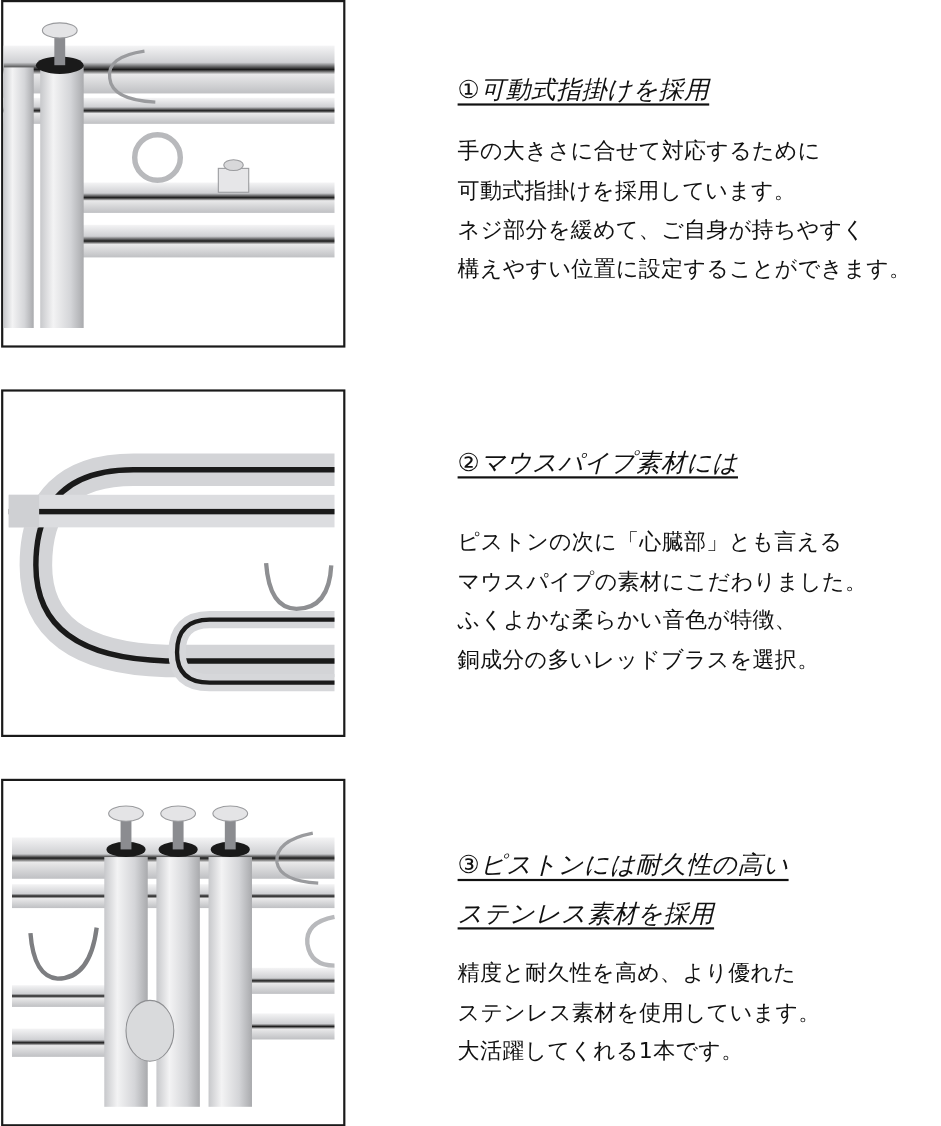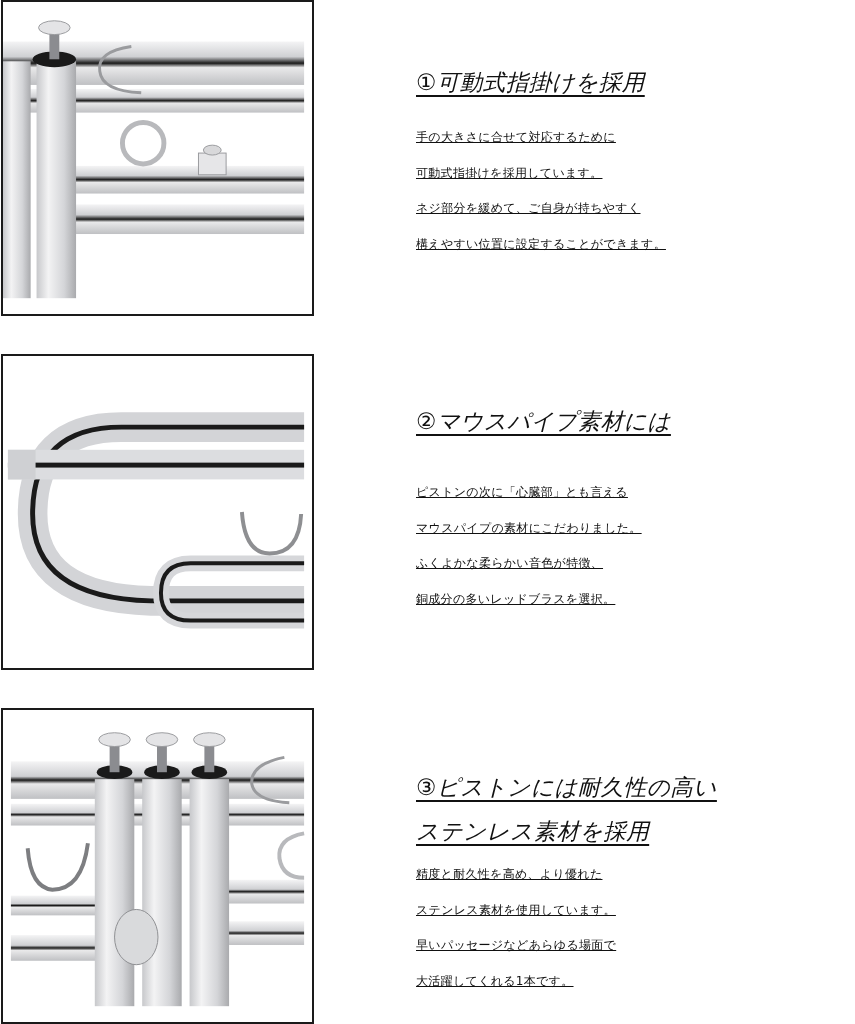--- a/index.html
+++ b/index.html
@@ -5,21 +5,21 @@
   html, body { margin: 0; padding: 0; background: #ffffff; }
   body { width: 855px; height: 1024px; position: relative; overflow: hidden;
          font-family: "DejaVu Sans", "Liberation Sans", sans-serif; color: #111; }
   .photo { position: absolute; left: 1px; width: 313px; border: 2px solid #1a1a1a;
            background: #ffffff; overflow: hidden; box-sizing: border-box; }
   .photo svg { display: block; width: 100%; height: 100%; }
   .feature { position: absolute; left: 416px; right: 0; }
   .title { font-size: 22.5px; line-height: 44px; letter-spacing: 0.5px; }
   .title span { text-decoration: underline; text-decoration-thickness: 2px; text-underline-offset: 5px;
                 display: inline-block; white-space: nowrap; font-style: italic; }
-  .desc { font-size: 12px; line-height: 35.5px; white-space: nowrap; letter-spacing: 0.3px; text-decoration: underline; }
+  .desc { font-size: 20px; line-height: 35.5px; white-space: nowrap; letter-spacing: 0.3px; }
 </style>
 </head>
 <body>
 
 <div class="photo" style="top:0px;height:316px;">
   <svg viewBox="0 0 313 316">
     <defs>
       <linearGradient id="tubeH" x1="0" y1="0" x2="0" y2="1">
         <stop offset="0" stop-color="#f4f4f5"></stop>
           <stop offset="0.35" stop-color="#cfd0d3"></stop>
@@ -129,19 +129,18 @@
     <path d="M305 125 Q278 130 280 150 Q283 170 305 170" fill="none" stroke="#b8b9bc" stroke-width="4"></path>
     <ellipse cx="135" cy="230" rx="22" ry="28" fill="#d9dadc" stroke="#8e8f92"></ellipse>
   </svg>
 </div>
 
 <div class="feature" style="top:765px;">
   <div class="title">
     <span>③ピストンには耐久性の高い</span><br>
     <span>ステンレス素材を採用</span>
   </div>
-  <div class="desc" style="margin-top:4px;">
+  <div class="desc" style="margin-top:14px;">
     <div>精度と耐久性を高め、より優れた</div>
     <div>ステンレス素材を使用しています。</div>
-    <div>早いパッセージなどあらゆる場面で</div>
     <div>大活躍してくれる1本です。</div>
   </div>
 </div>
 
 </body></html>

